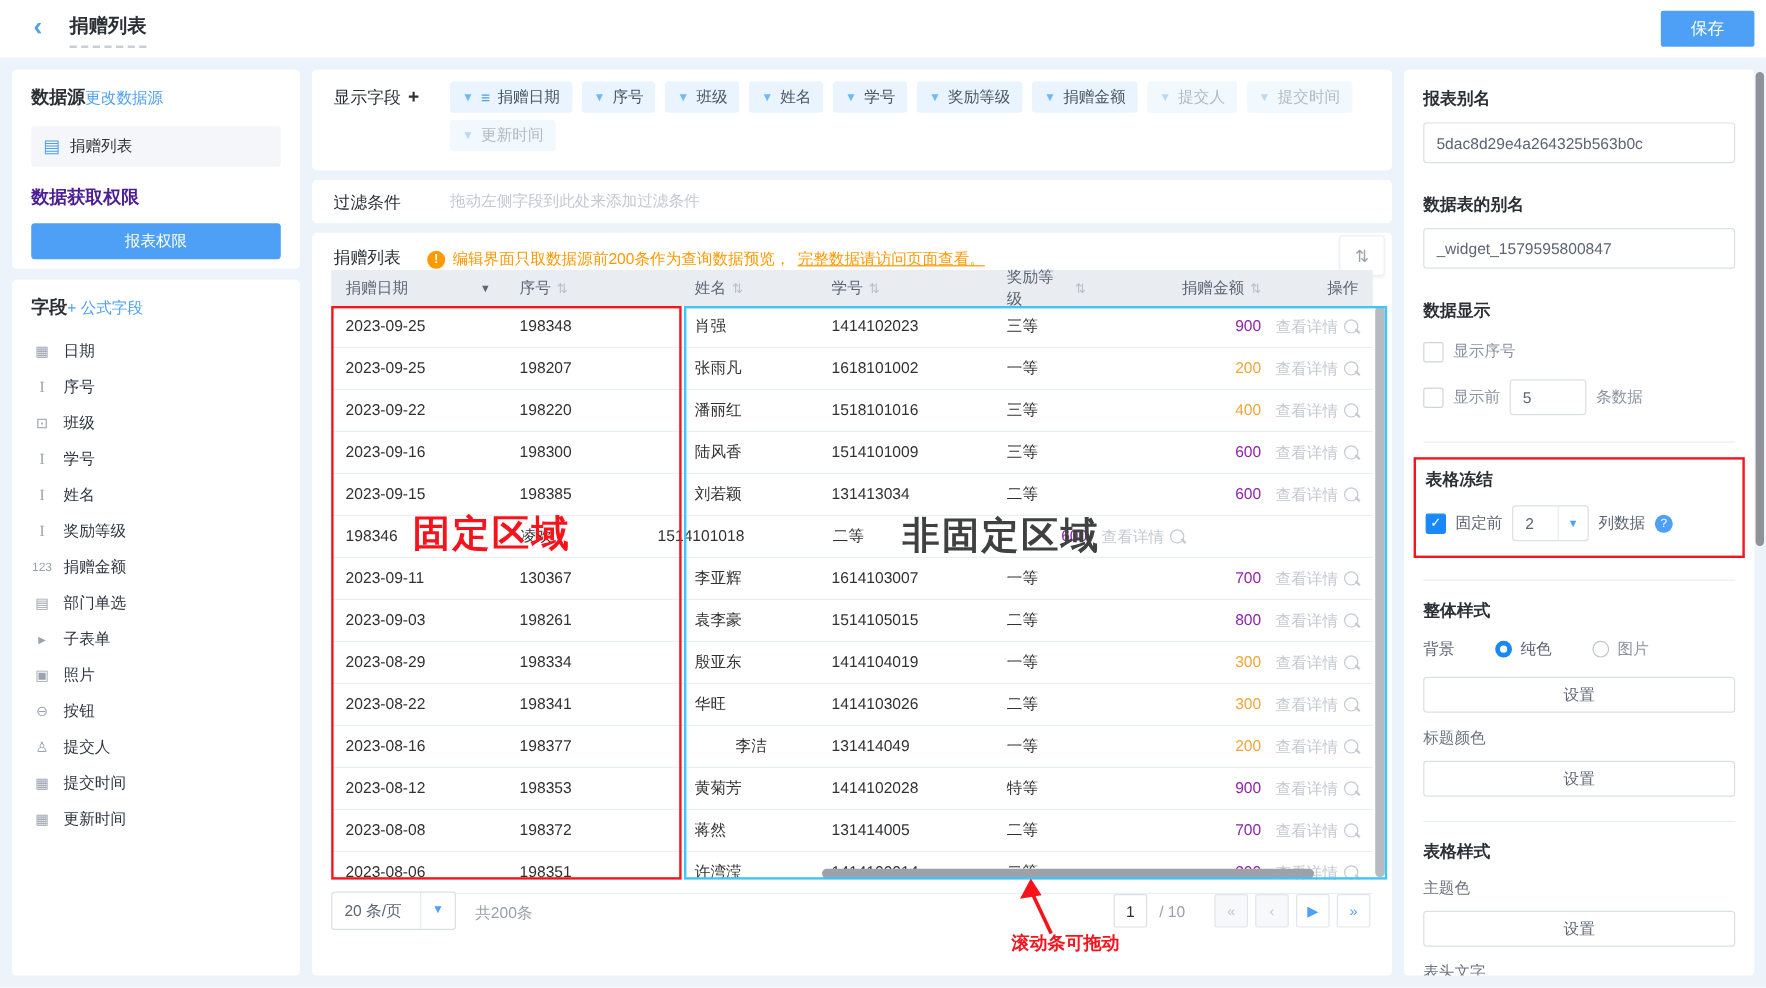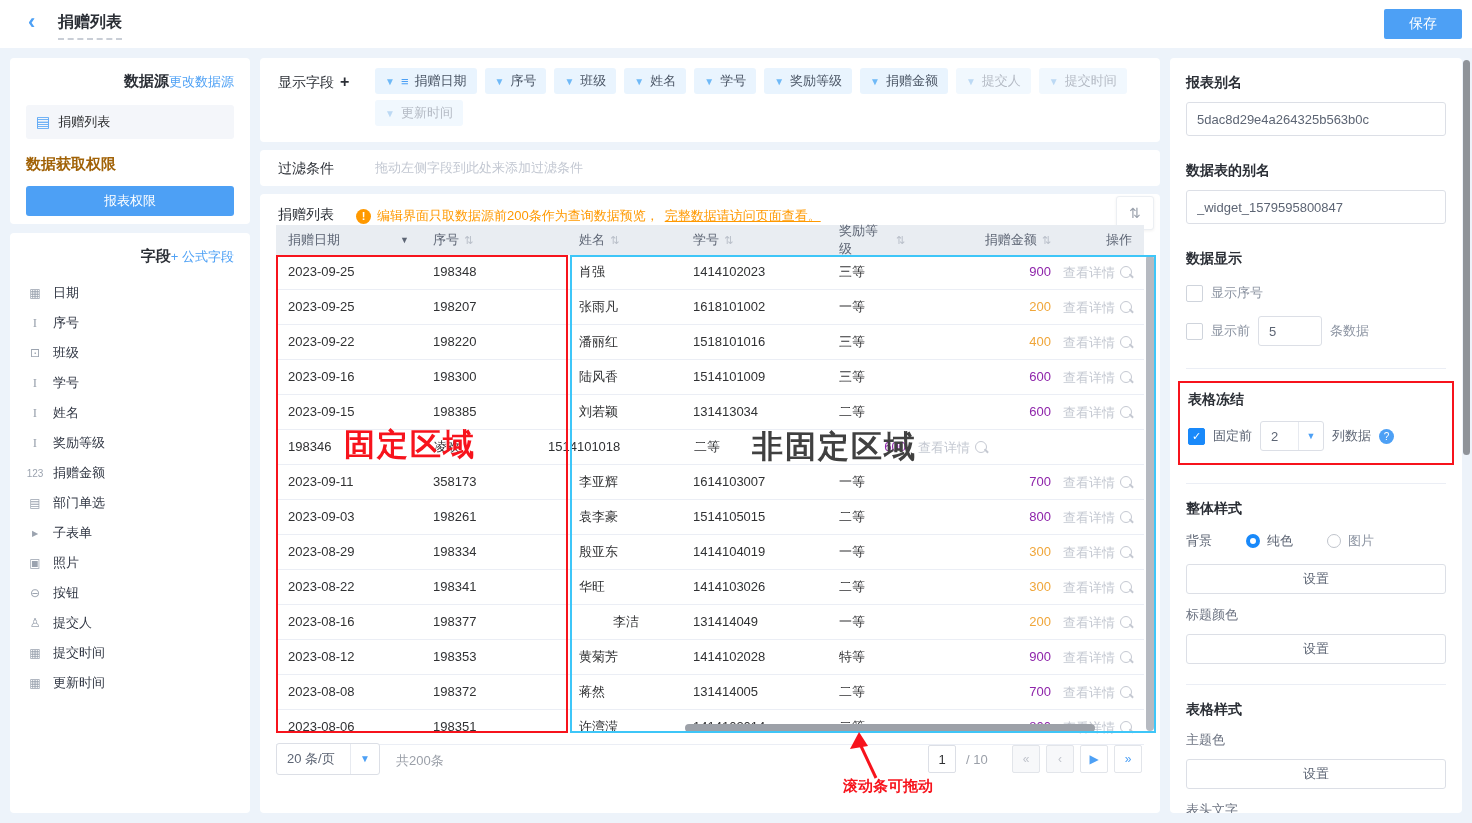--- a/index.html
+++ b/index.html
@@ -9,27 +9,27 @@
   
   .topbar{position:absolute;left:0;top:0;width:1472px;height:48px;background:#fff;}
   .back{position:absolute;left:28px;top:11px;color:#4da0f5;font-size:22px;font-weight:bold;cursor:pointer;line-height:22px;}
   .pgtitle{position:absolute;left:58px;top:12px;margin:0;font-size:16px;font-weight:bold;color:#2b2f36;
            border-bottom:2px dashed #c9ced6;padding-bottom:5px;}
   .savebtn{position:absolute;right:10px;top:9px;width:78px;height:30px;background:#4da0f5;color:#fff;border:none;
            border-radius:2px;font-size:14px;cursor:pointer;}
   
   .left1{left:10px;top:58px;width:240px;height:166px;padding:14px 16px;}
   .left2{left:10px;top:233px;width:240px;height:580px;padding:14px 16px;}
-  .rowflex{display:flex;justify-content:flex-end;align-items:center;}
+  .rowflex{display:flex;justify-content:flex-start;align-items:center;}
   .sectitle{font-size:15px;font-weight:bold;color:#2b2f36;}
   .bluelink{color:#4da0f5;font-size:13px;cursor:pointer;text-decoration:none;}
   .dsitem{margin-top:14px;height:34px;background:#f4f6fa;border-radius:3px;display:flex;align-items:center;
           gap:8px;padding:0 10px;cursor:pointer;}
   .docicon{color:#4da0f5;font-size:15px;}
-  .permtitle{margin-top:16px;font-size:15px;font-weight:bold;color:#a16207;}
+  .permtitle{margin-top:16px;font-size:15px;font-weight:bold;color:#4c1d95;}
   .permbtn{margin-top:12px;width:100%;height:30px;background:#4da0f5;color:#fff;border:none;border-radius:3px;
            font-size:13px;cursor:pointer;}
   #fields-list{list-style:none;margin:12px 0 0 0;padding:0;}
   #fields-list li{height:30px;display:flex;align-items:center;gap:9px;cursor:grab;color:#2f3542;}
   .ficon{width:18px;text-align:center;color:#9ba3af;font-size:12px;flex:none;}
   .ficon.num{font-size:10px;letter-spacing:0;}
   .ficon.tri{font-size:8px;}
   .ficon.serif{font-family:"Liberation Serif","DejaVu Serif",serif;font-size:13px;}
   
   .mfields{left:260px;top:58px;width:900px;height:84px;}
@@ -375,21 +375,21 @@
           <div class="td" style="width: 146px;">1514101018</div>
           <div class="td" style="width: 90px;">二等</div>
           <div class="td right" style="width: 146px; color: rgb(142, 36, 170);">600</div>
           <div class="td right act" style="width: 81px;">
             <span>查看详情</span>
             <span class="mag"></span>
           </div>
         </div>
         <div class="tr">
           <div class="td" style="width: 145px;">2023-09-11</div>
-          <div class="td" style="width: 146px;">358173</div>
+          <div class="td" style="width: 146px;">130367</div>
           <div class="td" style="width: 114px;">李亚辉</div>
           <div class="td" style="width: 146px;">1614103007</div>
           <div class="td" style="width: 90px;">一等</div>
           <div class="td right" style="width: 146px; color: rgb(142, 36, 170);">700</div>
           <div class="td right act" style="width: 81px;">
             <span>查看详情</span>
             <span class="mag"></span>
           </div>
         </div>
         <div class="tr">

